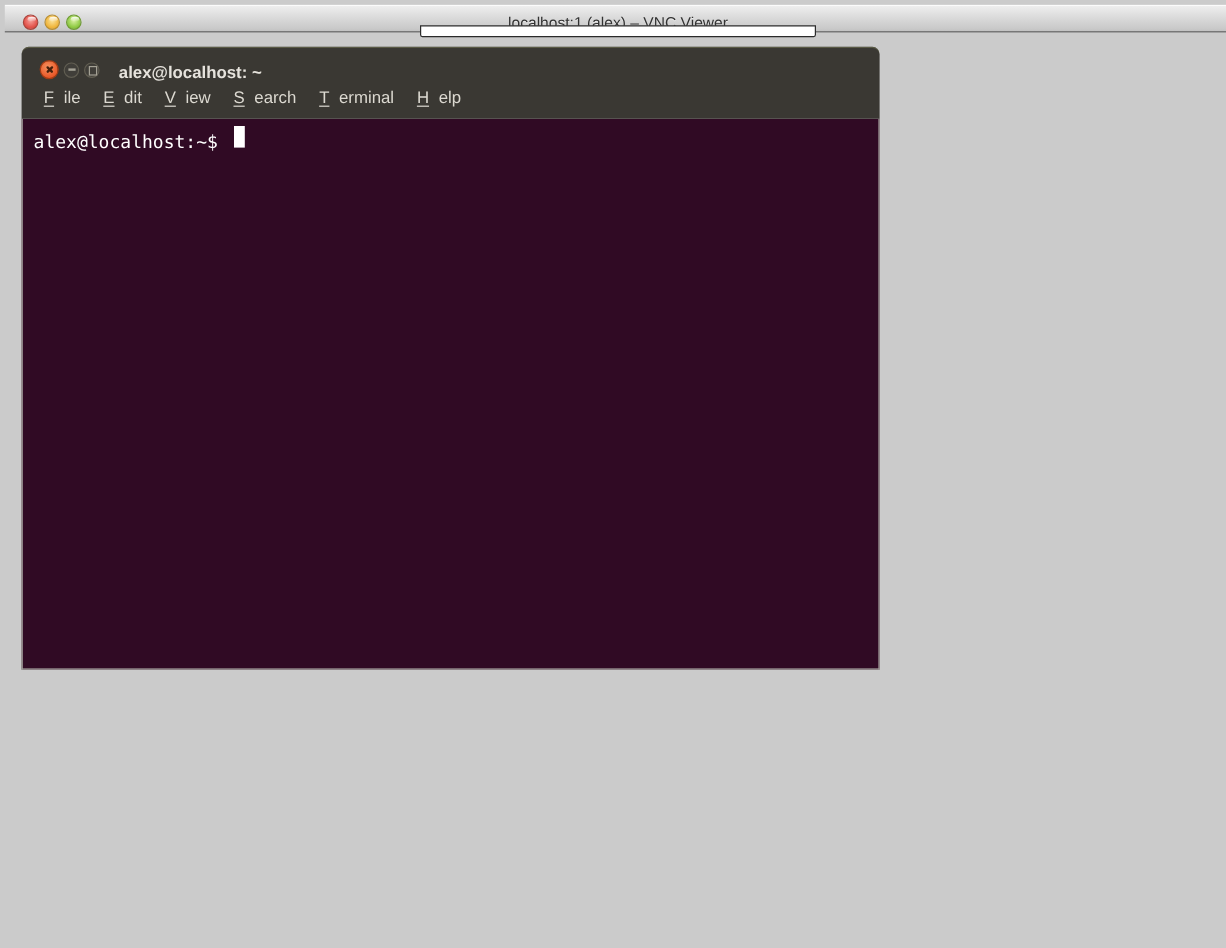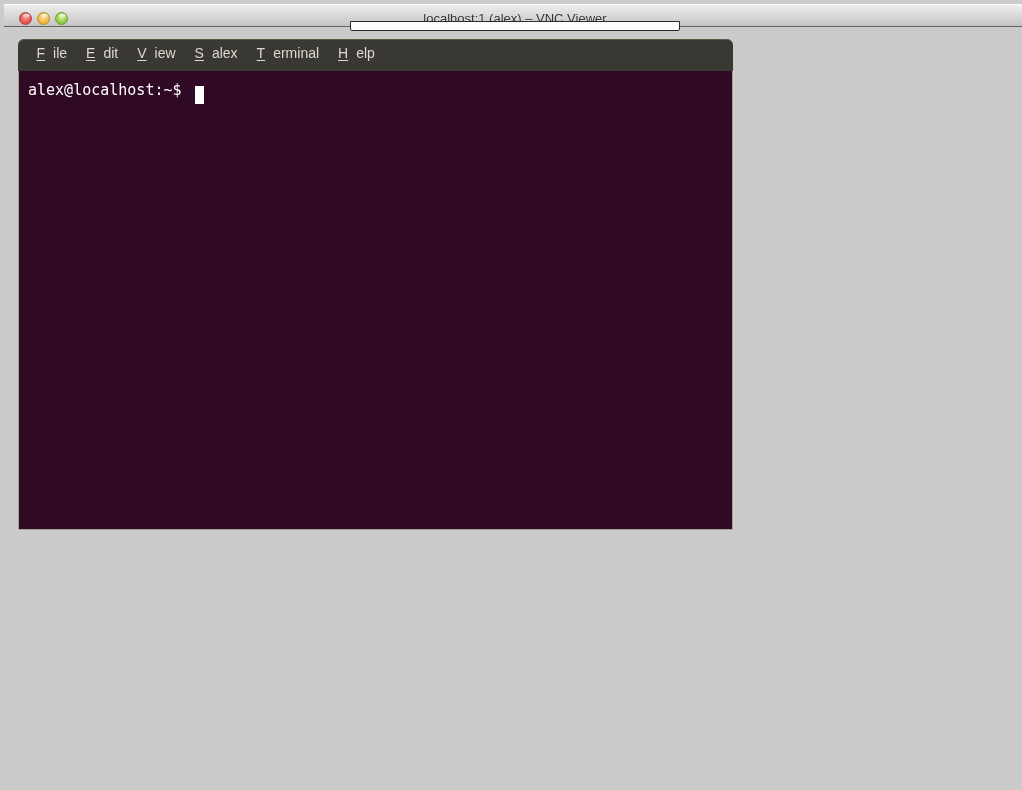--- a/index.html
+++ b/index.html
@@ -123,21 +123,21 @@
     background:#300a24;
     height:459px;
     border:1px solid #a5a29d;
     border-top:none;
   }
   .prompt-line {
     padding:2px 0 0 1px;
     font-family:"DejaVu Sans Mono", monospace;
     font-size:15px; line-height:19px;
     color:#ffffff;
-    display:flex; align-items:flex-end;
+    display:flex; align-items:flex-start;
   }
   .prompt-text { white-space:pre; }
   .block-cursor {
     display:inline-block; width:9px; height:18px;
     background:#ffffff; margin-left:9px;
   }
 </style>
 </head>
 <body>
 
@@ -150,26 +150,34 @@
   <div class="vnc-title">localhost:1 (alex) – VNC Viewer</div>
 </div>
 
 <div class="vnc-toolbar-tab"></div>
 
 <div class="remote-desktop">
 
   <div class="terminal-window">
 
     <div class="term-chrome">
+      <div class="term-titlebar">
+        <div class="term-buttons">
+          <div class="term-btn close"></div>
+          <div class="term-btn min"></div>
+          <div class="term-btn max"></div>
+        </div>
+        <div class="term-title">alex@localhost: ~</div>
+      </div>
 
       <div class="term-menubar">
         <span class="menu-item"><span class="mnemonic">F</span><span>ile</span></span>
         <span class="menu-item"><span class="mnemonic">E</span><span>dit</span></span>
         <span class="menu-item"><span class="mnemonic">V</span><span>iew</span></span>
-        <span class="menu-item"><span class="mnemonic">S</span><span>alex</span></span>
+        <span class="menu-item"><span class="mnemonic">S</span><span>earch</span></span>
         <span class="menu-item"><span class="mnemonic">T</span><span>erminal</span></span>
         <span class="menu-item"><span class="mnemonic">H</span><span>elp</span></span>
       </div>
     </div>
 
     <div class="term-screen">
       <div class="prompt-line">
         <span class="prompt-text">alex@localhost:~$</span>
         <span class="block-cursor"></span>
       </div>

